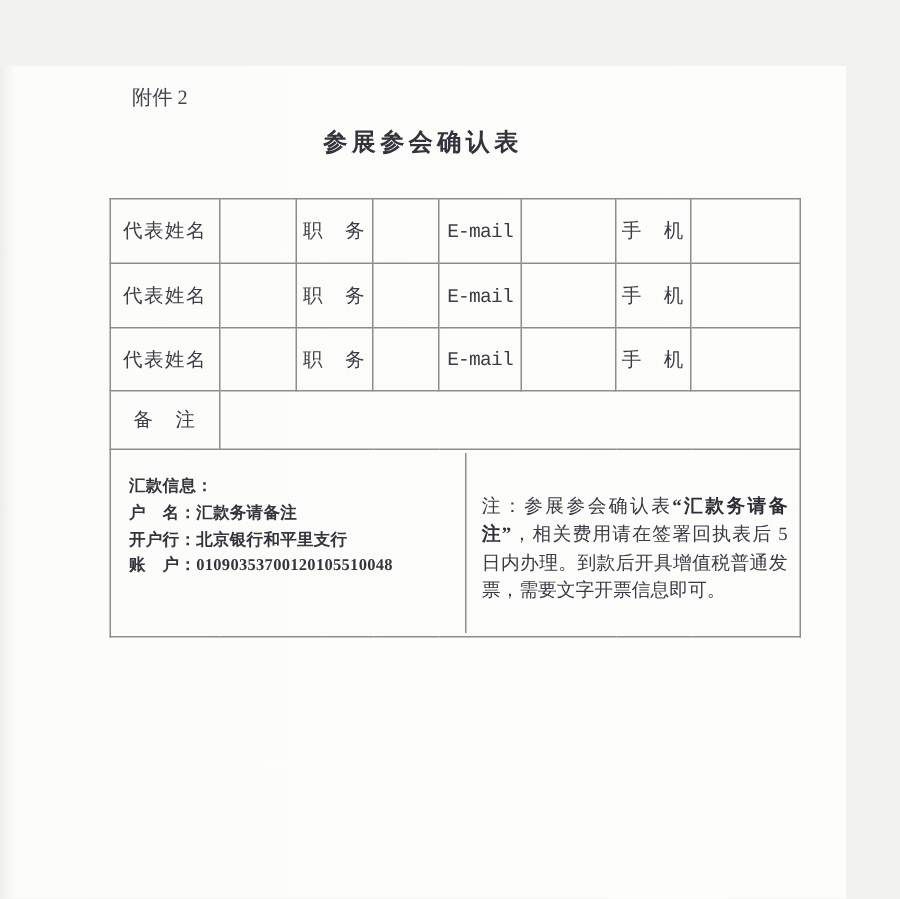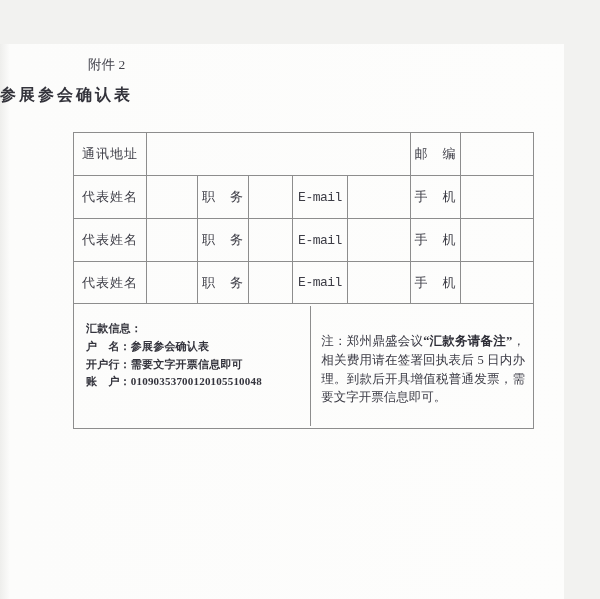--- a/index.html
+++ b/index.html
@@ -13,21 +13,21 @@
     position:relative;width:564px;height:599px;overflow:hidden;
     background:linear-gradient(90deg,#eeeeec 0px,#fcfcfb 10px,#fdfdfc 580px,#f1f1ef 600px);
     margin-top:44px;
   }
   .attachment{
     position:absolute;left:88px;top:12px;
     font-size:13.5px;color:#44444d;
   }
   .title{
     position:absolute;left:0;right:0;top:41px;margin:0;
-    text-align:left;font-size:16px;font-weight:bold;
+    text-align:center;font-size:16px;font-weight:bold;
     letter-spacing:3px;color:#33333b;
   }
   table.form{
     position:absolute;left:73px;top:88px;width:460px;
     border-collapse:collapse;table-layout:fixed;
   }
   table.form td{
     border:1px solid #8d8d8d;
     font-size:13px;text-align:center;vertical-align:middle;
     padding:2px;overflow:hidden;color:#3d3d46;
@@ -77,26 +77,20 @@
         <col style="width:51px">
         <col style="width:44px">
       <col style="width:55px">
         <col style="width:63px">
         <col style="width:50px">
         <col style="width:73px">
     </colgroup>
 
     <tbody>
 
-    <tr class="h43">
-      <td class="lbl">通讯地址</td>
-      <td colspan="5"></td>
-      <td class="lbl">邮　编</td>
-      <td></td>
-    </tr>
 
 
     <tr class="h43">
       <td class="lbl">代表姓名</td>
       <td></td>
       <td class="lbl">职　务</td>
       <td></td>
       <td class="mono">E-mail</td>
       <td></td>
       <td class="lbl">手　机</td>
@@ -118,33 +112,37 @@
       <td class="lbl">代表姓名</td>
       <td></td>
       <td class="lbl">职　务</td>
       <td></td>
       <td class="mono">E-mail</td>
       <td></td>
       <td class="lbl">手　机</td>
       <td></td>
     </tr>
 
+    <tr class="h39">
+      <td class="lbl">备　注</td>
+      <td colspan="7"></td>
+    </tr>
 
 
     <tr class="h120">
       <td colspan="8" class="nopad">
         <div class="bottom-flex">
           <div class="remit">
             <div>汇款信息：</div>
-            <div>户　名：参展参会确认表</div>
-            <div>开户行：需要文字开票信息即可</div>
+            <div>户　名：汇款务请备注</div>
+            <div>开户行：北京银行和平里支行</div>
             <div>账　户：01090353700120105510048</div>
           </div>
           <div class="note">
-            <p><span>注：郑州鼎盛会议</span><b>“汇款务请备注”</b><span>，相关费用请在签署回执表后 5 日内办理。到款后开具增值税普通发票，需要文字开票信息即可。</span></p>
+            <p><span>注：参展参会确认表</span><b>“汇款务请备注”</b><span>，相关费用请在签署回执表后 5 日内办理。到款后开具增值税普通发票，需要文字开票信息即可。</span></p>
           </div>
         </div>
       </td>
     </tr>
   </tbody>
     </table>
 
   <div class="pageno">— 6 —</div>
 
 </div>

